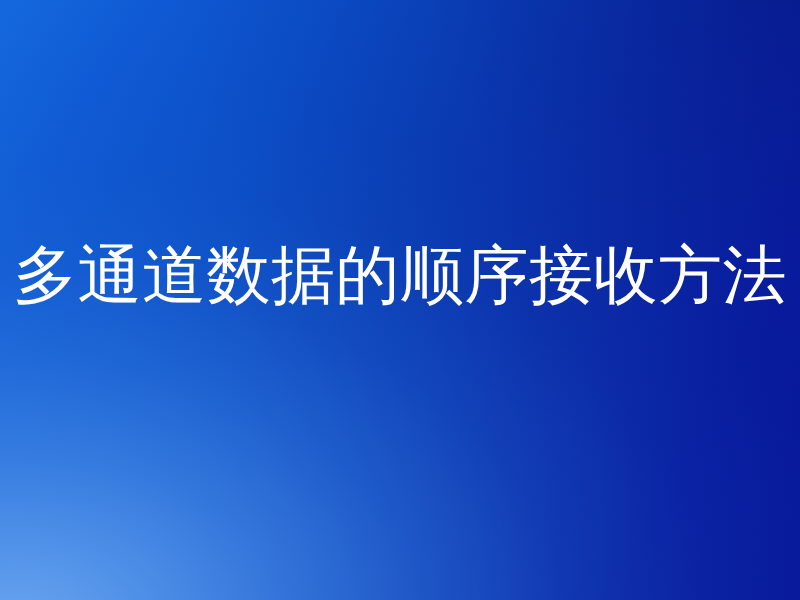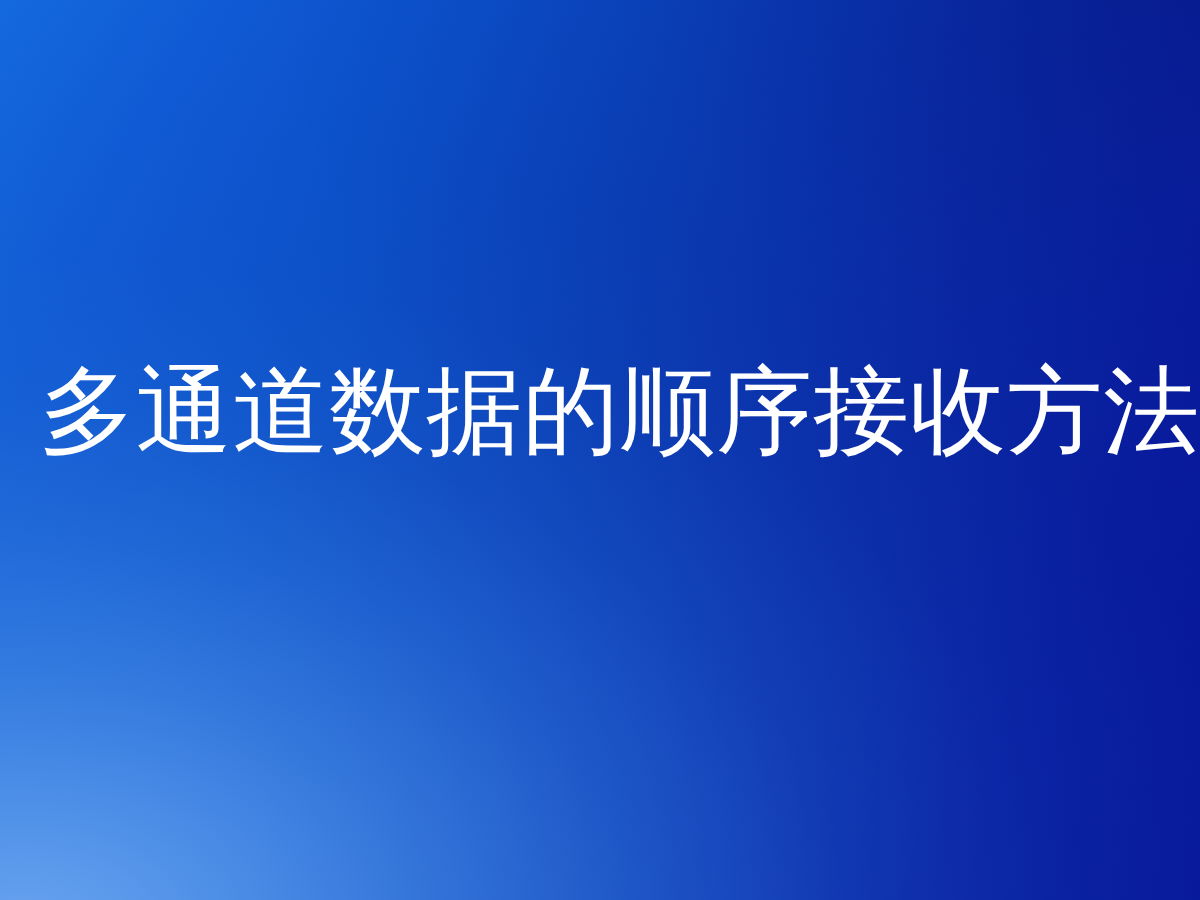--- a/index.html
+++ b/index.html
@@ -69,21 +69,21 @@
       );
     pointer-events: none;
   }
 
   
   .title-block {
     position: absolute;
     left: 0;
     top: 236px;
     width: 800px;
-    text-align: right;
+    text-align: center;
     pointer-events: none;
   }
 
   .slide-title {
     margin: 0;
     color: #ffffff;
     font-family: "DejaVu Sans", "Liberation Sans", sans-serif;
     font-size: 64px;
     font-weight: 400;
     line-height: 78px;

